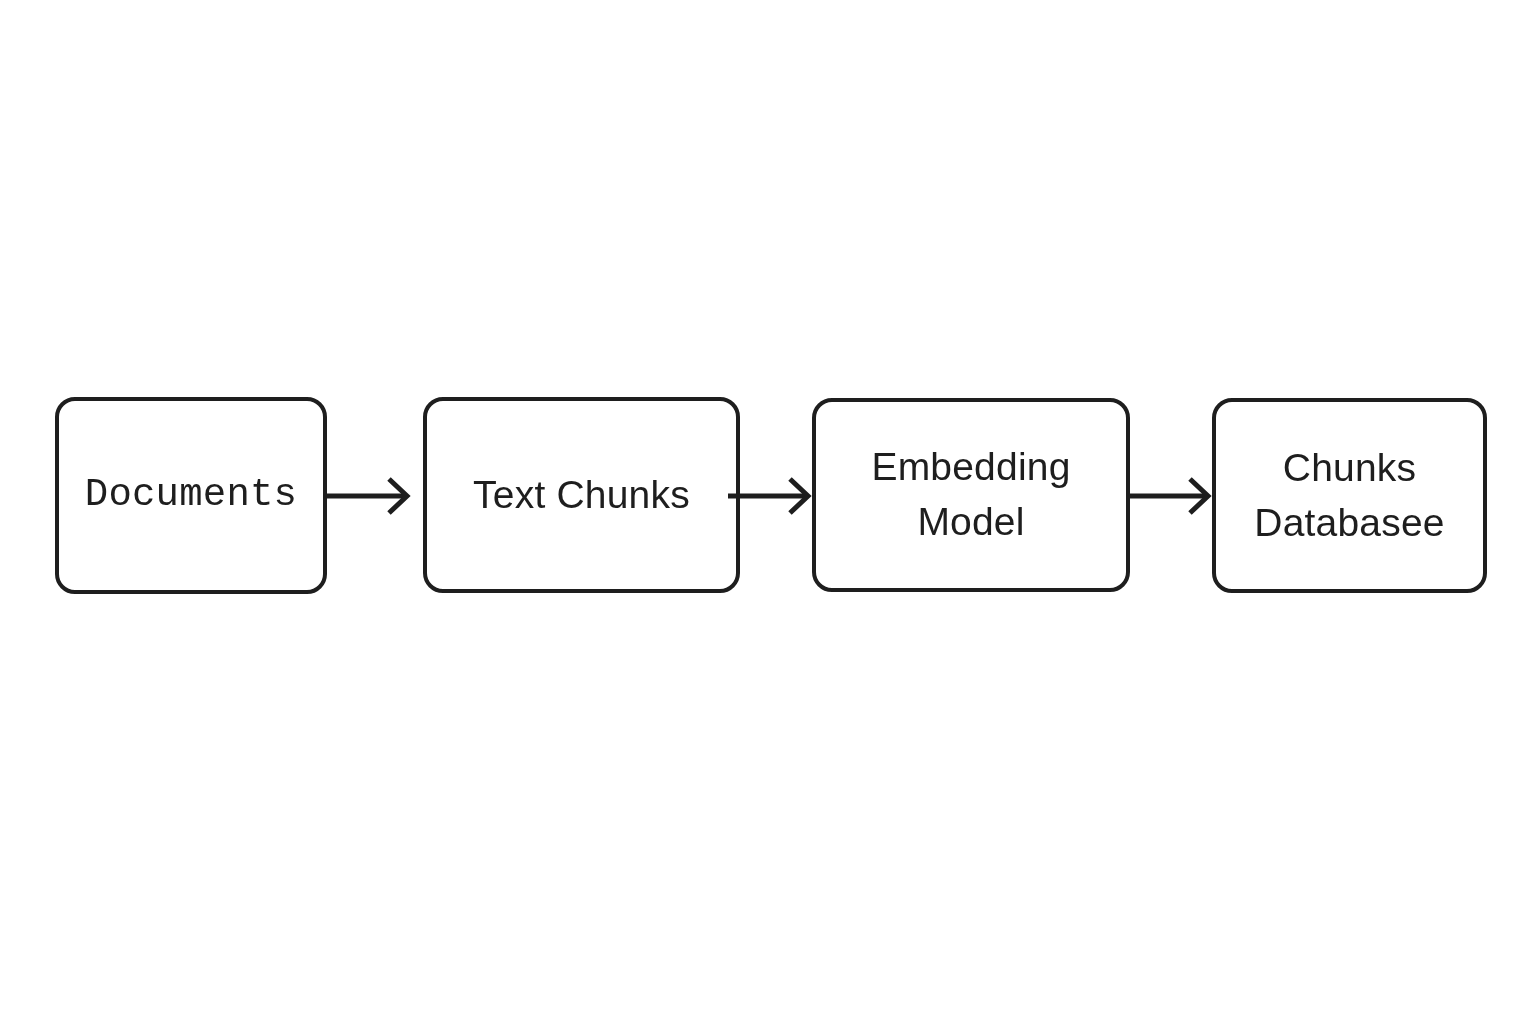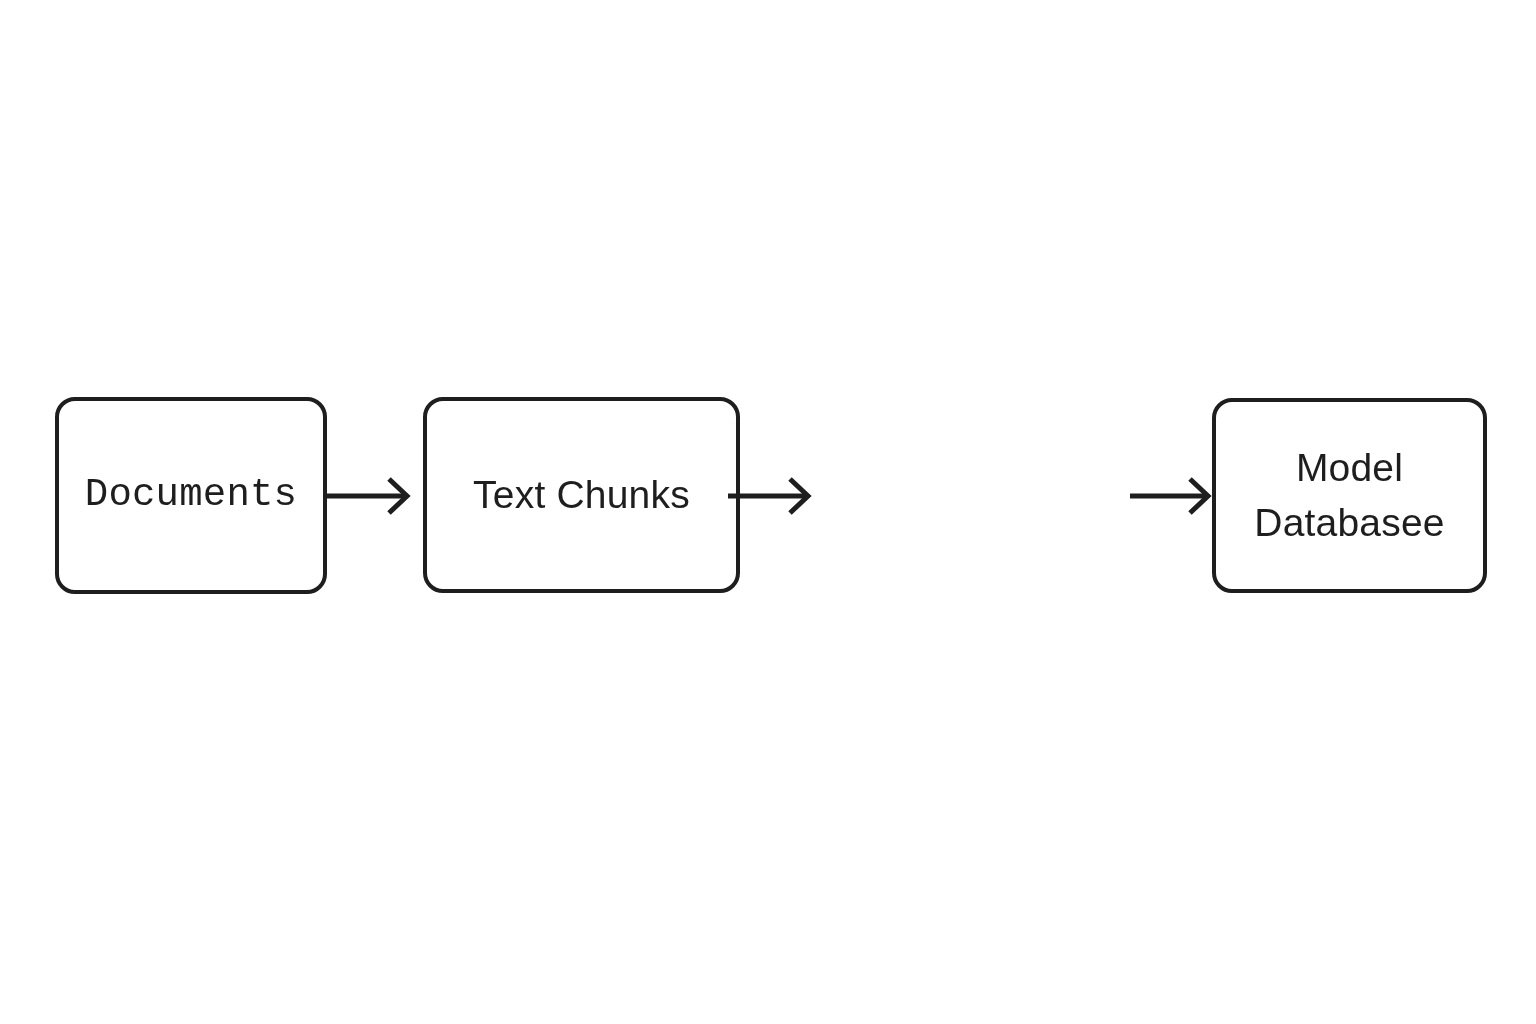--- a/index.html
+++ b/index.html
@@ -71,25 +71,28 @@
     <span>Text Chunks</span>
   </div>
 
   <div class="arrow" id="arrow-2">
     <svg viewBox="0 0 84 44" xmlns="http://www.w3.org/2000/svg" fill="none" stroke="currentColor" stroke-width="5" stroke-linecap="butt" stroke-linejoin="miter">
       <line x1="0" y1="22" x2="79" y2="22"></line>
       <polyline points="62,5 80,22 62,39"></polyline>
     </svg>
   </div>
 
+  <div class="node" id="node-embedding-model">
+    <span>Embedding Model</span>
+  </div>
 
   <div class="arrow" id="arrow-3">
     <svg viewBox="0 0 82 44" xmlns="http://www.w3.org/2000/svg" fill="none" stroke="currentColor" stroke-width="5" stroke-linecap="butt" stroke-linejoin="miter">
       <line x1="0" y1="22" x2="77" y2="22"></line>
       <polyline points="60,5 78,22 60,39"></polyline>
     </svg>
   </div>
 
   <div class="node" id="node-vector-database">
-    <span>Model Databasee</span>
+    <span>Chunks Databasee</span>
   </div>
 
 </div>
 
 </body></html>

